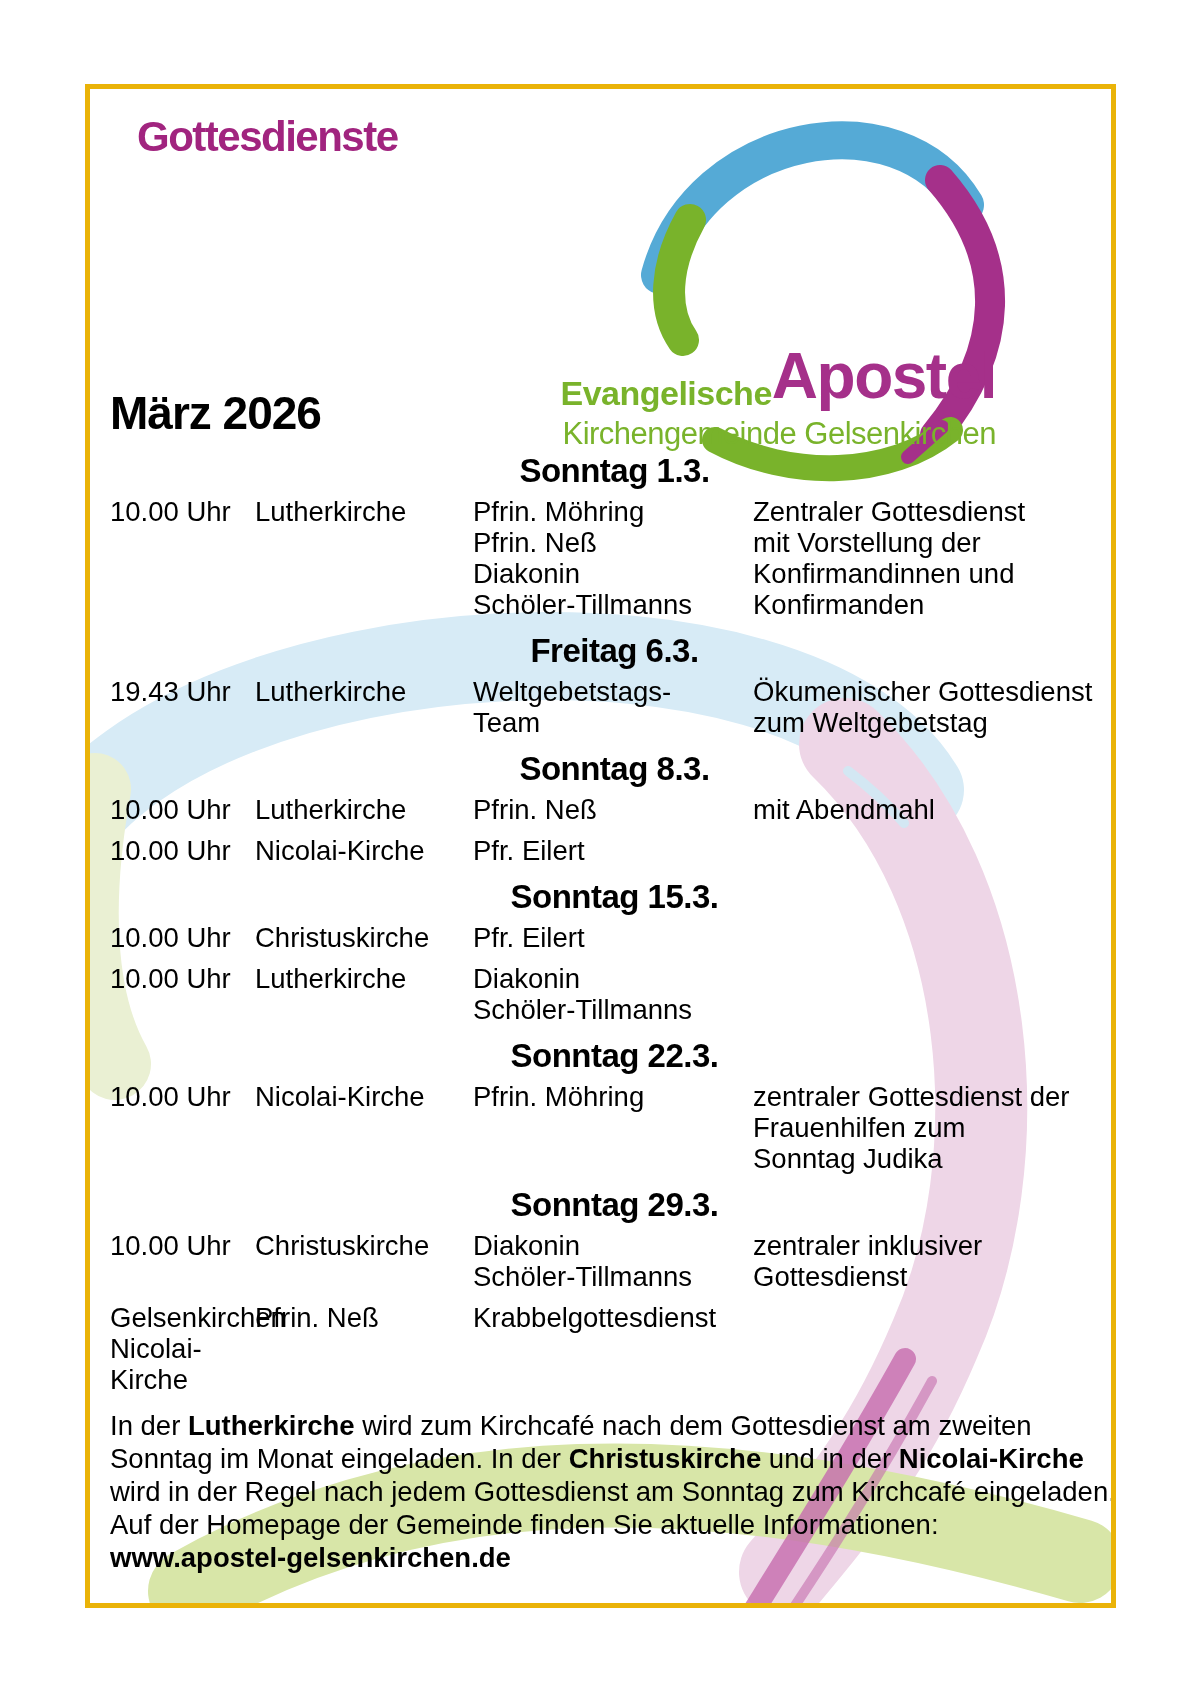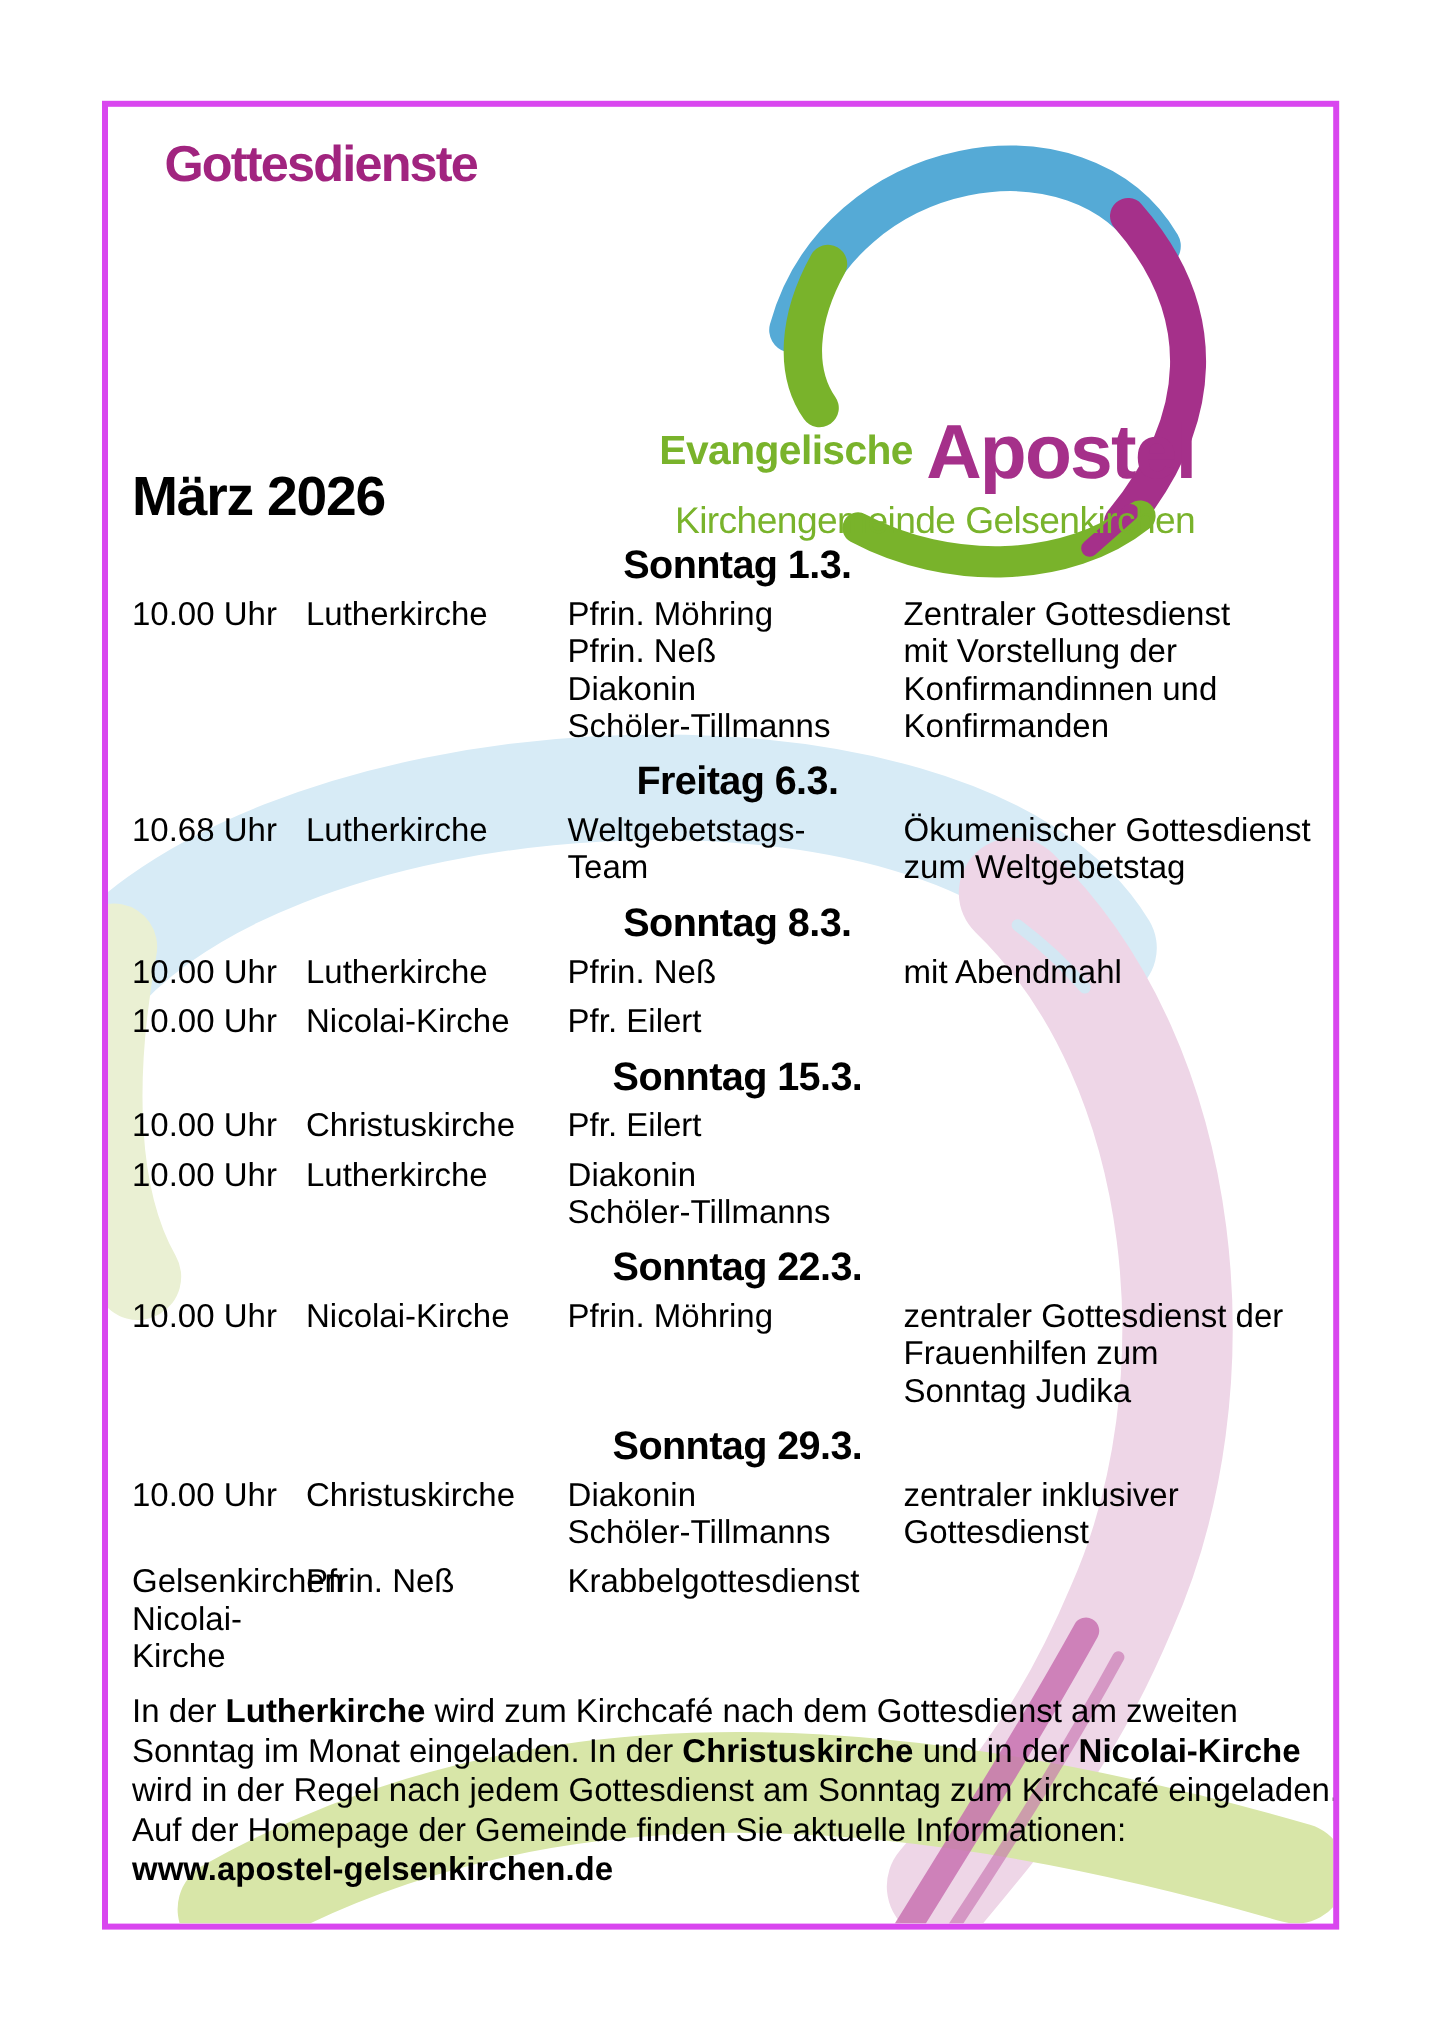--- a/index.html
+++ b/index.html
@@ -2,31 +2,31 @@
 <html><head>
 <meta charset="utf-8">
 <style>
   html,body { margin:0; padding:0; background:#ffffff; }
   body {
     width:1200px; height:1698px; position:relative;
     font-family:"Liberation Sans", sans-serif; color:#000;
   }
   .page {
     position:absolute; left:85px; top:84px; width:1031px; height:1524px;
-    border:5px solid #d946ef; box-sizing:border-box; background:#fff; overflow:hidden;
+    border:5px solid #eab308; box-sizing:border-box; background:#fff; overflow:hidden;
   }
   .bg { position:absolute; left:0; top:0; width:1021px; height:1514px; pointer-events:none; }
 
   .title {
     position:absolute; left:47px; top:24px;
     font-size:42px; font-weight:700; color:#a1247f; letter-spacing:-1.5px;
   }
 
   .logo-text { position:absolute; top:250px; left:250px; width:656px; }
-  .logo-line1 { display:flex; justify-content:flex-end; align-items:center; gap:11px; }
+  .logo-line1 { display:flex; justify-content:flex-end; align-items:flex-end; }
   .brand-small { font-size:34px; font-weight:700; color:#79b32b; letter-spacing:-0.5px; }
   .brand-large { font-size:64px; font-weight:700; color:#a5308a; letter-spacing:-1.5px; }
   .logo-line2 {
     margin-top:3px; text-align:right;
     font-size:31px; font-weight:400; color:#79b32b; letter-spacing:-0.5px;
   }
 
   .content { position:absolute; left:20px; top:298px; width:1009px; }
   .month {
     font-size:46px; font-weight:700; margin:0 0 4px 0; letter-spacing:-1px; line-height:53px;
@@ -93,21 +93,21 @@
 Diakonin
 Schöler-Tillmanns</div>
       <div class="cell">Zentraler Gottesdienst
 mit Vorstellung der
 Konfirmandinnen und
 Konfirmanden</div>
     </div>
 
     <h2 class="day">Freitag 6.3.</h2>
     <div class="row">
-      <div class="cell">10.68 Uhr</div>
+      <div class="cell">19.43 Uhr</div>
       <div class="cell">Lutherkirche</div>
       <div class="cell">Weltgebetstags-
 Team</div>
       <div class="cell">Ökumenischer Gottesdienst
 zum Weltgebetstag</div>
     </div>
 
     <h2 class="day">Sonntag 8.3.</h2>
     <div class="row">
       <div class="cell">10.00 Uhr</div>

